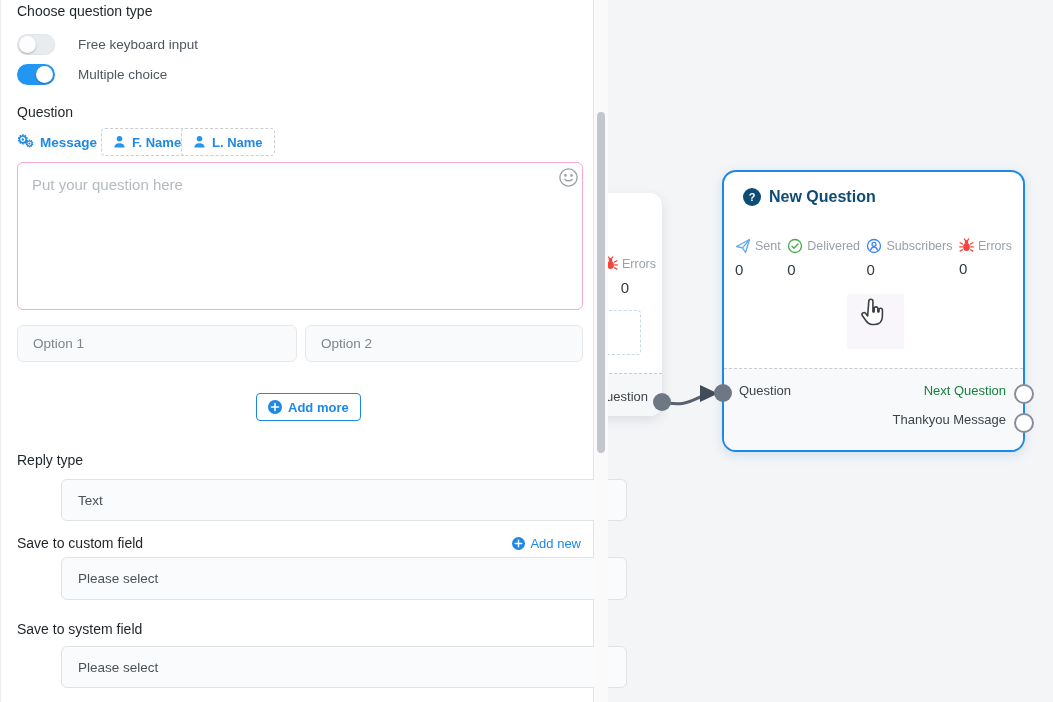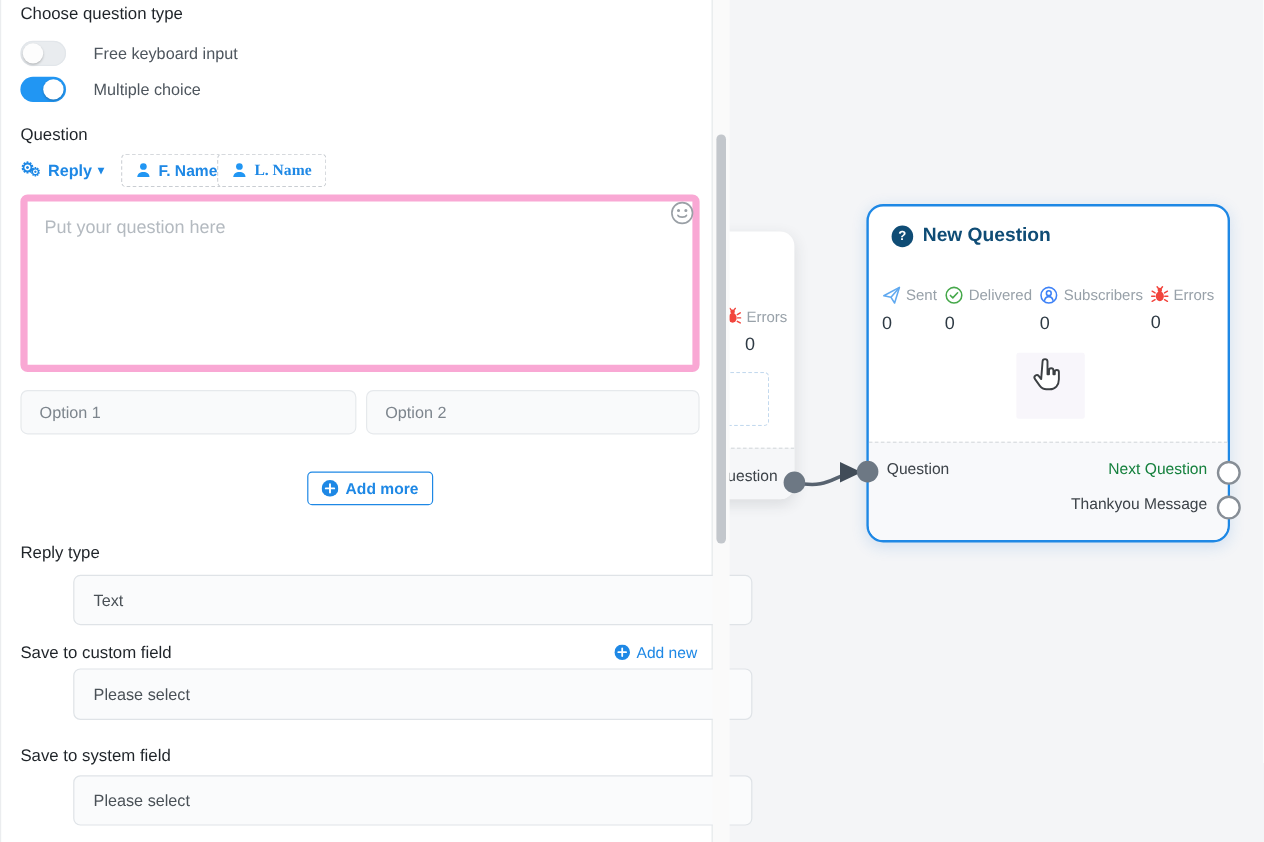--- a/index.html
+++ b/index.html
@@ -73,24 +73,24 @@
   .custom-btn { position:absolute; left:16px; top:128px; height:28px; display:flex; align-items:center; gap:5px;
                 color:#1e88e5; font-size:13.5px; font-weight:600; cursor:pointer; background:none; border:none; }
   .gears { position:relative; width:18px; height:16px; color:#1e88e5; }
   .gears .g1 { position:absolute; left:0; top:-2px; font-size:13px; }
   .gears .g2 { position:absolute; left:8px; top:4px; font-size:10px; }
   .caret-sm { font-size:10px; color:#1e88e5; }
   .chip-btn { position:absolute; top:128px; height:28px; display:flex; align-items:center; gap:6px;
               padding:0 11px; border:1px dashed #c9cdd2; border-radius:4px; background:#fff;
               color:#1e88e5; font-size:13px; font-weight:600; cursor:pointer; }
   .chip-fname { left:100px; }
-  .chip-lname { left:180px;font-family:Liberation Serif, serif; }
+  .chip-lname { left:180px; }
 
   .q-textarea { position:absolute; left:16px; top:162px; width:566px; height:148px;
-                border:6px solid #f9a8d4; border-radius:6px; resize:none; padding:13px 30px 13px 14px;
+                border:1px solid #f9a8d4; border-radius:6px; resize:none; padding:13px 30px 13px 14px;
                 font-family:"Liberation Sans", sans-serif; font-size:15px; color:#333; background:#fff; }
   .q-textarea::placeholder { color:#b4bac0; }
   .smiley { position:absolute; left:557px; top:167px; }
 
   .opt-input { position:absolute; top:325px; height:37px; background:#f9fafb; border:1px solid #e6e9ec;
                border-radius:6px; padding:0 15px; font-family:"Liberation Sans", sans-serif;
                font-size:13.5px; color:#555; }
   .opt-input::placeholder { color:#7d858d; }
   .opt-1 { left:16px; width:280px; }
   .opt-2 { left:304px; width:278px; }
@@ -246,21 +246,21 @@
       <span class="toggle-label">Multiple choice</span>
     </div>
 
     <div class="plabel-dark" style="left:16px; top:104px;">Question</div>
 
     <button class="custom-btn">
       <span class="gears">
           <span class="g1">⚙</span>
           <span class="g2">⚙</span>
         </span>
-      <span>Reply</span>
+      <span>Message</span>
       <span class="caret-sm">▾</span>
     </button>
 
     <button class="chip-btn chip-fname">
       <svg class="icon-svg" width="13" height="14" viewBox="0 0 14 15" fill="#2196f3">
           <circle cx="7" cy="4" r="3"></circle>
           <path d="M1.5 13.5 c0-3 2.5-4.6 5.5-4.6 s5.5 1.6 5.5 4.6 z"></path>
         </svg>
       <span>F. Name</span>
     </button>

